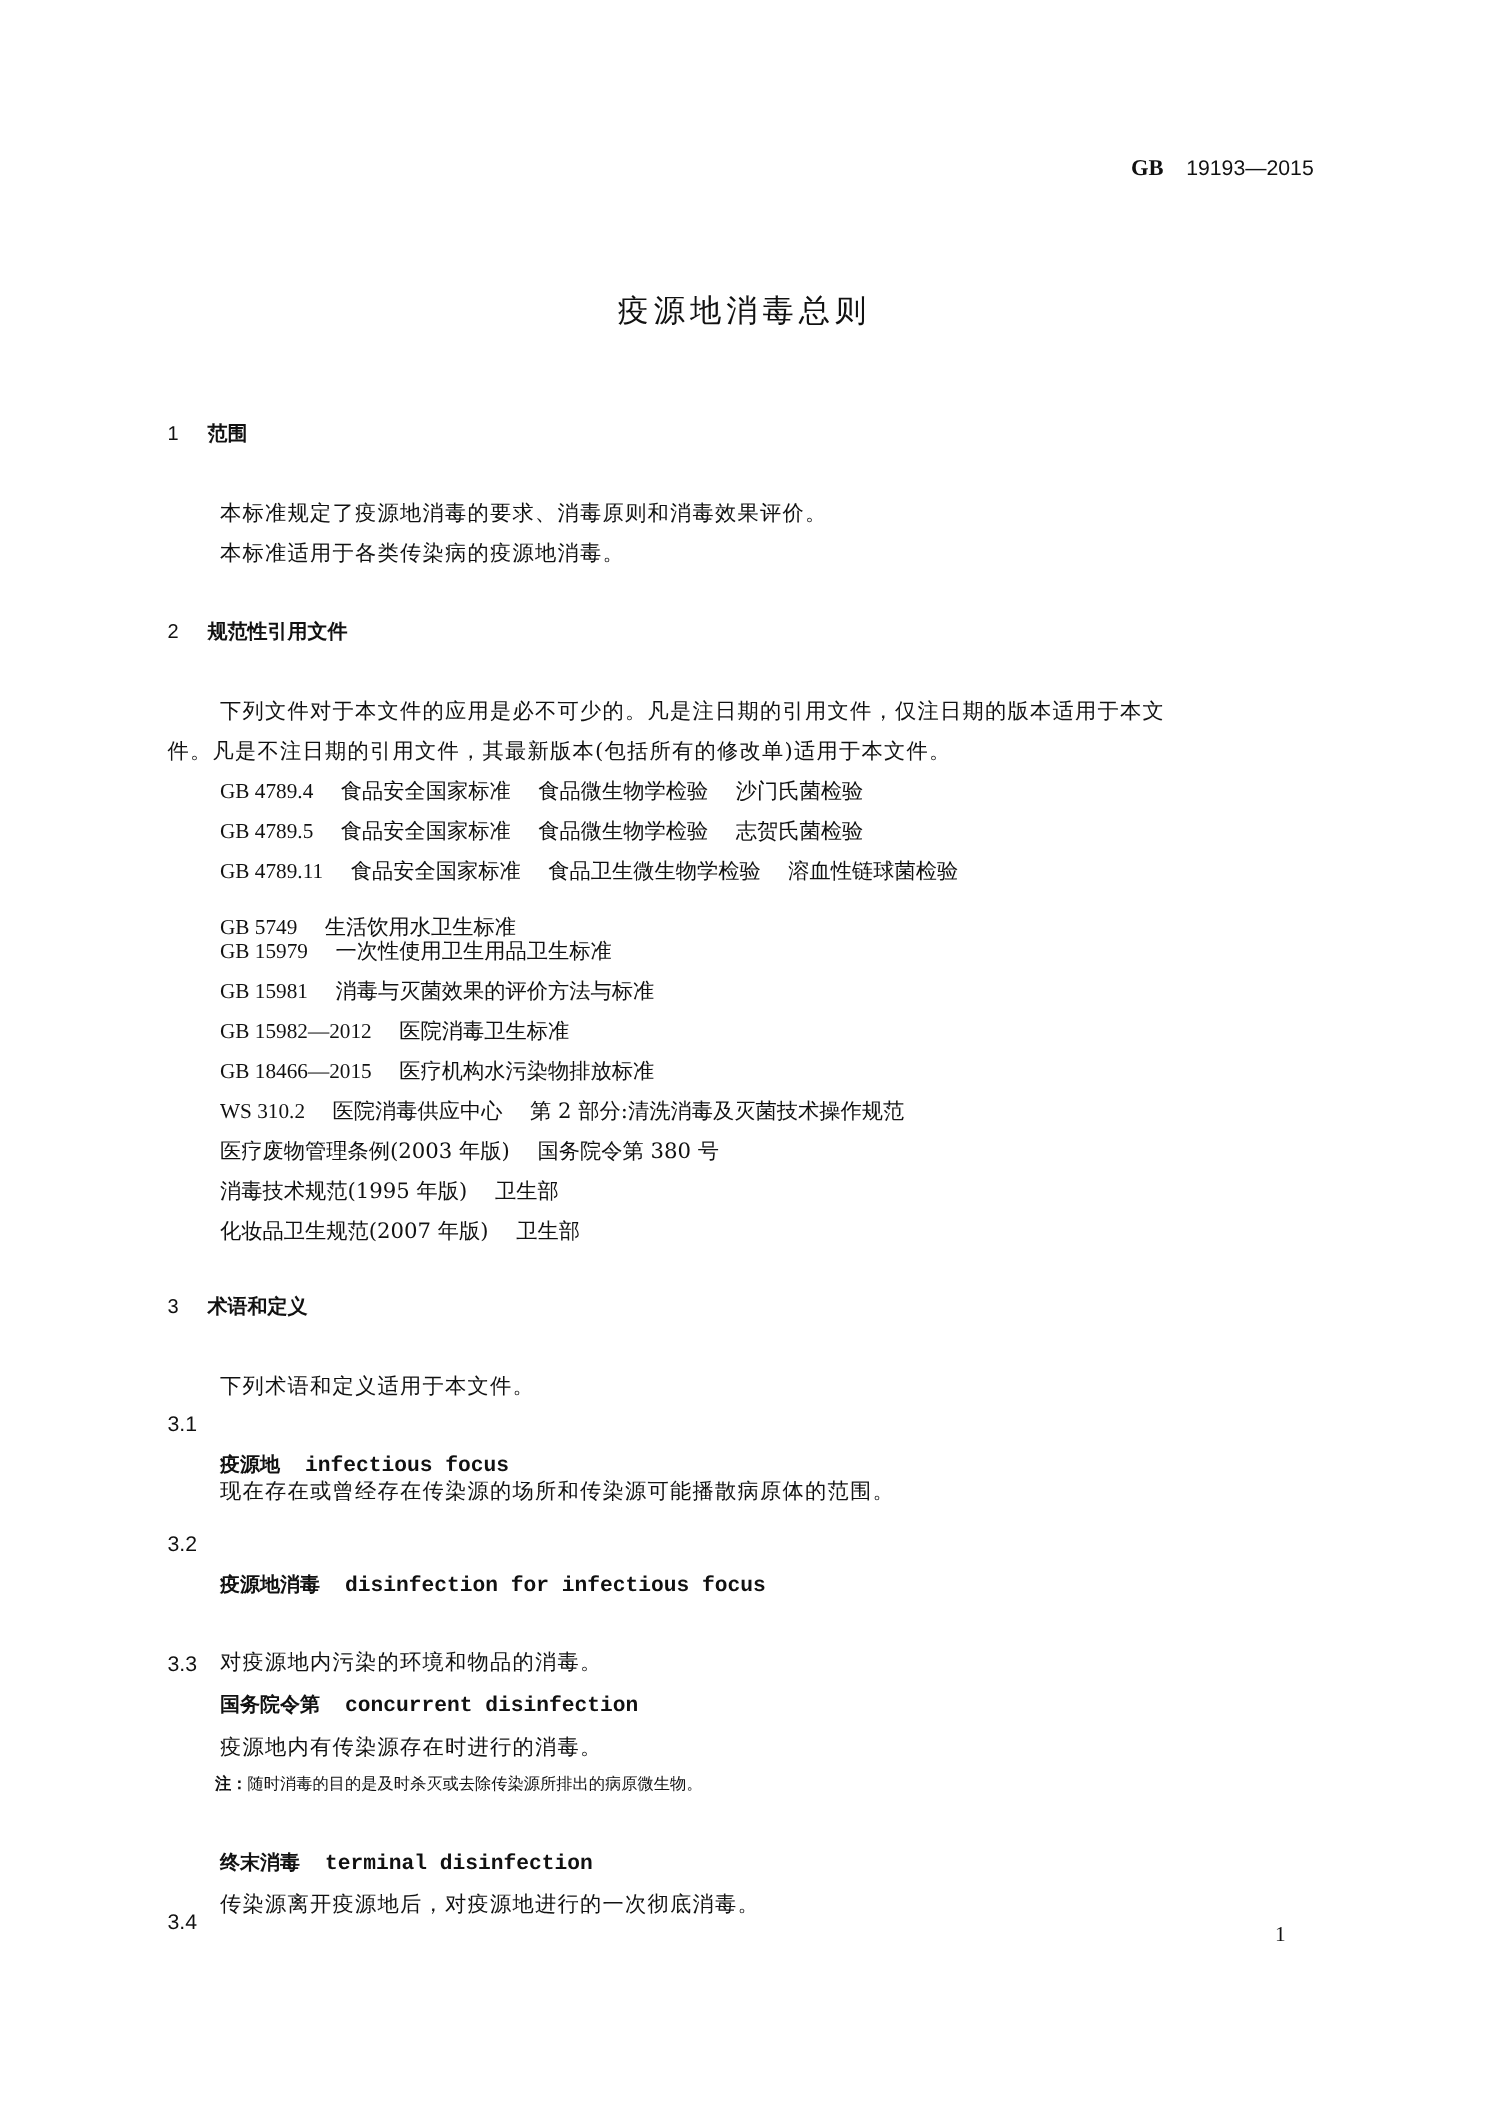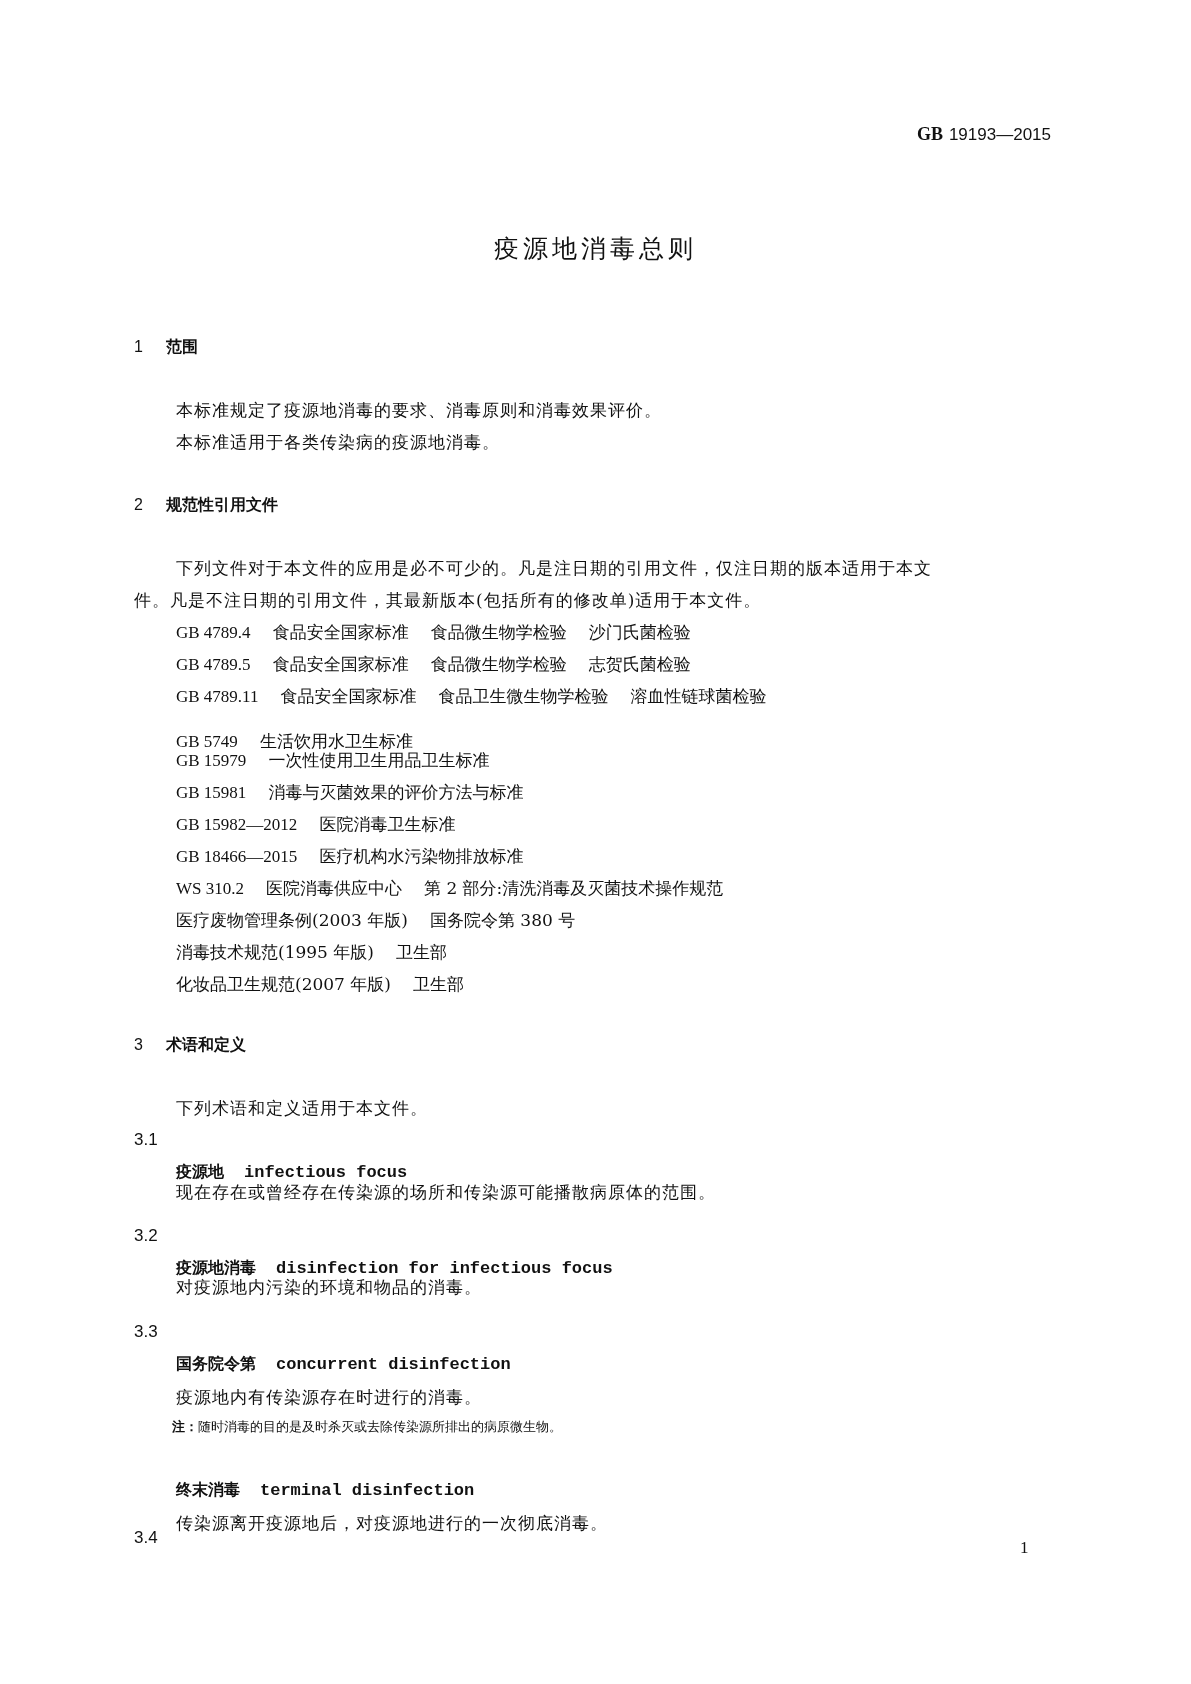--- a/index.html
+++ b/index.html
@@ -1,19 +1,19 @@
 <!DOCTYPE html>
 <html><head>
 <meta charset="utf-8">
 <style>
   html, body { margin: 0; padding: 0; background: #ffffff; }
   body { width: 1191px; height: 1684px; position: relative; overflow: hidden; color: #111; font-family: "DejaVu Serif", serif; }
   .abs { position: absolute; white-space: nowrap; }
   .std-code { right: 140px; top: 124px; font-size: 17px; }
-  .std-code .gb { font-family: "Liberation Serif", serif; font-weight: bold; font-size: 18px; margin-right: 6px; }
+  .std-code .gb { font-family: "Liberation Serif", serif; font-weight: bold; font-size: 18px; margin-right: 18px; }
   .std-code .num { font-family: "Liberation Sans", sans-serif; }
   .title { left: 0; width: 1191px; top: 232px; text-align: center; font-family: "DejaVu Sans", sans-serif; font-size: 25px; letter-spacing: 4px; }
   .h1 { font-family: "DejaVu Sans", sans-serif; font-size: 16px; font-weight: bold; }
   .h1 .n { display: inline-block; width: 32px; font-weight: normal; font-family: "Liberation Sans", sans-serif; }
   .p { font-size: 17px; letter-spacing: 1px; }
   .ref { left: 176px; font-size: 17px; }
   .ref .code { font-family: "Liberation Serif", serif; margin-right: 22px; }
   .ref .seg { margin-right: 22px; }
   .termnum { left: 134px; font-family: "Liberation Sans", sans-serif; font-size: 17px; }
   .termname { left: 176px; font-size: 16px; font-weight: bold; font-family: "DejaVu Sans", sans-serif; }
@@ -85,21 +85,21 @@
   <span class="n">3</span><span>术语和定义</span>
 </div>
 <div class="abs p" style="left:176px; top:1097px;">下列术语和定义适用于本文件。</div>
 
 <div class="abs termnum" style="top:1130px;">3.1</div>
 <div class="abs termname" style="top:1162px;"><span>疫源地</span><span class="en">infectious focus</span></div>
 <div class="abs termdef" style="top:1165px;margin-top:16px;">现在存在或曾经存在传染源的场所和传染源可能播散病原体的范围。</div>
 
 <div class="abs termnum" style="top:1226px;">3.2</div>
 <div class="abs termname" style="top:1258px;"><span>疫源地消毒</span><span class="en">disinfection for infectious focus</span></div>
-<div class="abs termdef" style="top:1276px;">对疫源地内污染的环境和物品的消毒。</div>
+<div class="abs termdef" style="top:1318px;">对疫源地内污染的环境和物品的消毒。</div>
 
 <div class="abs termnum" style="top:1322px;">3.3</div>
 <div class="abs termname" style="top:1354px;"><span>国务院令第</span><span class="en">concurrent disinfection</span></div>
 <div class="abs termdef" style="top:1386px;">疫源地内有传染源存在时进行的消毒。</div>
 <div class="abs note" style="top:1418px;"><b>注：</b><span>随时消毒的目的是及时杀灭或去除传染源所排出的病原微生物。</span></div>
 
 <div class="abs termnum" style="top:1528px;">3.4</div>
 <div class="abs termname" style="top:1480px;"><span>终末消毒</span><span class="en">terminal disinfection</span></div>
 <div class="abs termdef" style="top:1512px;">传染源离开疫源地后，对疫源地进行的一次彻底消毒。</div>
 

